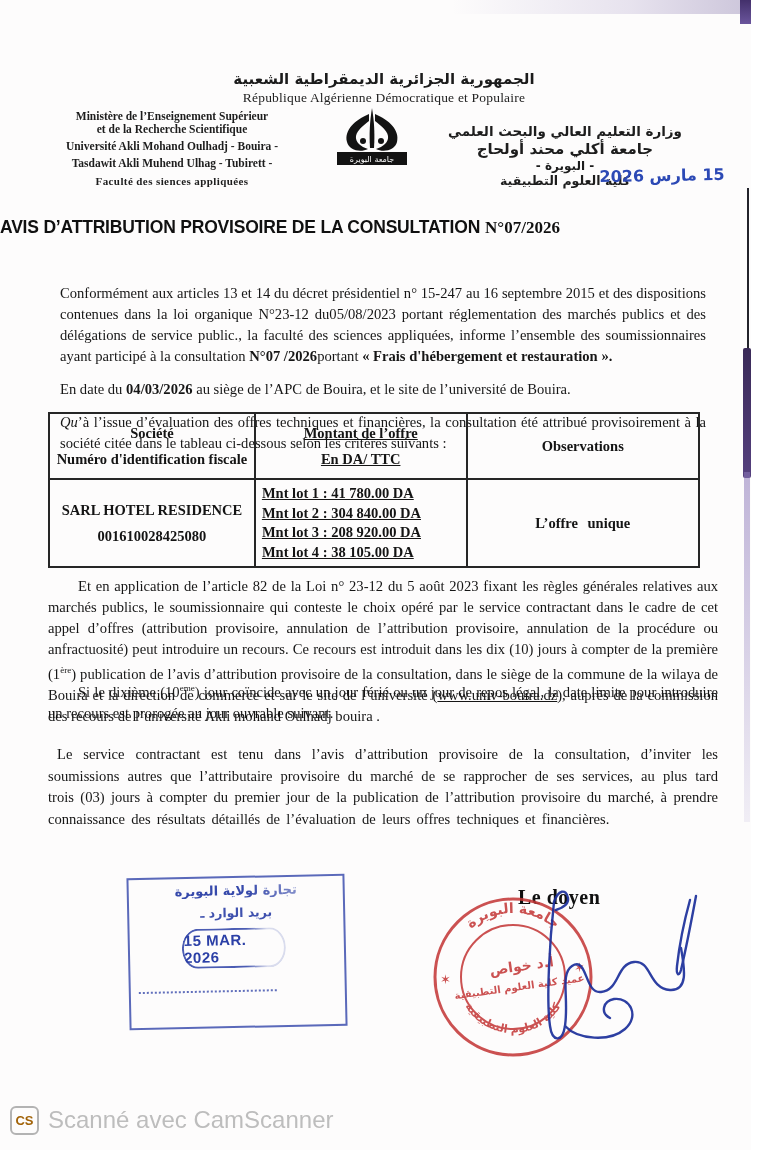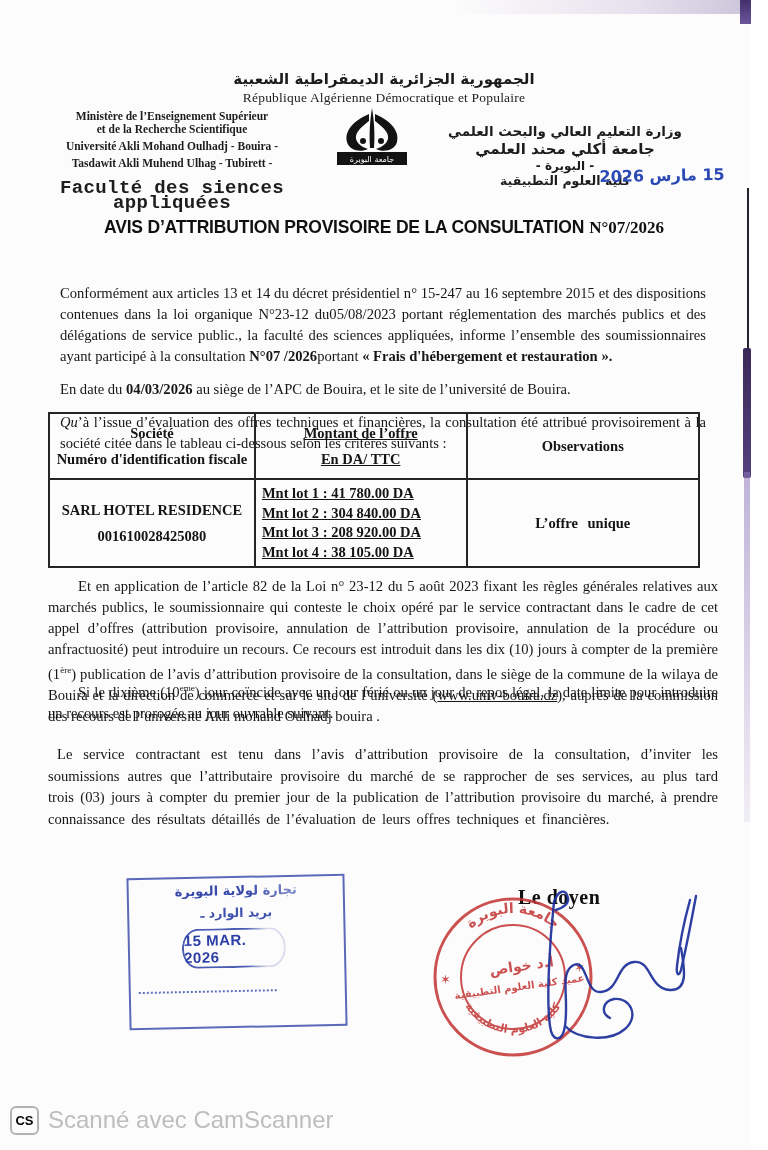--- a/index.html
+++ b/index.html
@@ -15,33 +15,33 @@
   .italic{font-style:italic;}
   .sup{vertical-align:super;font-size:0.62em;}
   .und{text-decoration:underline;}
 
   
   .republic-ar{left:0;top:70px;width:768px;font-size:15px;font-weight:bold;color:#1b1b1b;}
   .republic-fr{left:0;top:90px;width:768px;font-size:13.5px;color:#222;letter-spacing:.2px;}
   .min-left{left:52px;top:110px;width:240px;text-align:center;font-weight:bold;color:#1d1d1d;}
   .min-left .l12{font-size:11.5px;line-height:13px;}
   .min-left .l34{font-size:11.5px;line-height:13px;margin-top:4px;}
-  .min-left .l5{font-size:19px;line-height:15px;margin-top:11px;letter-spacing:.4px;font-family:Liberation Mono, monospace;}
+  .min-left .l5{font-size:11px;line-height:15px;margin-top:4px;letter-spacing:.4px;}
   .min-right{left:420px;top:110px;width:290px;text-align:center;color:#1d1d1d;font-weight:bold;margin-top:13px;}
   .min-right .r1{font-size:13.5px;line-height:17px;}
   .min-right .r2{font-size:15px;line-height:19px;}
   .min-right .r3{font-size:12px;line-height:14px;}
   .min-right .r4{font-size:12.5px;line-height:15px;}
   .logo-wrap{left:334px;top:106px;width:76px;height:62px;}
   .hand-date{left:592px;top:166px;width:140px;text-align:center;direction:rtl;
     color:#2c49b5;font-size:16px;font-weight:bold;transform:rotate(-1deg);
     letter-spacing:1px;}
 
   
-  .doc-title{left:0;top:217px;width:768px;text-align:center;color:#101010;}
+  .doc-title{left:0;top:217px;width:768px;text-align:left;color:#101010;}
   .doc-title .t-main{font-family:"Liberation Sans", sans-serif;font-weight:700;font-size:17.5px;letter-spacing:-0.2px;}
   .doc-title .t-num{font-family:"Liberation Serif", serif;font-weight:700;font-size:17px;padding-left:5px;}
 
   
   .bodytxt{left:48px;width:670px;font-size:14.6px;line-height:21px;text-align:justify;}
   .intro{top:271px;}
   .intro p{margin:12px;}
   .p-recours{top:576px;text-indent:30px;}
   .p-delai{top:678px;text-indent:30px;}
   .p-invit{top:744px;text-indent:9px;line-height:21.5px;word-spacing:2.5px;}
@@ -83,21 +83,21 @@
     background:linear-gradient(90deg,rgba(130,110,175,0) 0%,rgba(130,110,175,.18) 60%,rgba(90,70,140,.3) 100%);}
   .edge-line{right:2px;top:188px;width:2px;height:165px;background:#23232b;}
   .edge-band{right:0;top:348px;width:8px;height:130px;background:linear-gradient(180deg,#3a2a58,#55407e);border-radius:2px;}
   .edge-smudge{right:1px;top:472px;width:6px;height:350px;
     background:linear-gradient(180deg,rgba(140,120,185,.55),rgba(150,135,195,.12));}
 
   
   .cs-bar{left:10px;top:1103px;width:420px;height:34px;display:flex;align-items:center;gap:9px;}
   .cs-icon{width:25px;height:25px;border:2.5px solid #b3b3b3;border-radius:6px;
     display:flex;align-items:center;justify-content:center;
-    font-family:"Liberation Sans", sans-serif;font-weight:bold;font-size:13px;color:#000000;}
+    font-family:"Liberation Sans", sans-serif;font-weight:bold;font-size:13px;color:#a16207;}
   .cs-label{font-family:"Liberation Sans", sans-serif;font-size:24px;color:#bdbdbd;}
 </style>
 </head>
 <body>
 
 <div id="page">
 
   <div class="abs edge-topnoise"></div>
   <div class="abs edge-corner"></div>
   <div class="abs edge-line"></div>
@@ -124,21 +124,21 @@
         <circle cx="29" cy="35" r="3"></circle>
         <circle cx="47" cy="35" r="3"></circle>
       </g>
       <rect x="3" y="46" width="70" height="13" fill="#131313"></rect>
       <text x="38" y="56" font-size="8" fill="#ffffff" text-anchor="middle" font-family="DejaVu Sans, sans-serif">جامعة البويرة</text>
     </svg>
   </div>
 
   <div class="abs min-right ar">
     <div class="r1">وزارة التعليم العالي والبحث العلمي</div>
-    <div class="r2">جامعة أكلي محند العلمي</div>
+    <div class="r2">جامعة أكلي محند أولحاج</div>
     <div class="r3">- البويرة -</div>
     <div class="r4">كلية العلوم التطبيقية</div>
   </div>
 
   <div class="abs hand-date ar">15 مارس 2026</div>
 
   <div class="abs doc-title">
     <span class="t-main">AVIS D’ATTRIBUTION PROVISOIRE DE LA CONSULTATION</span><span class="t-num">N°07/2026</span>
   </div>
 

